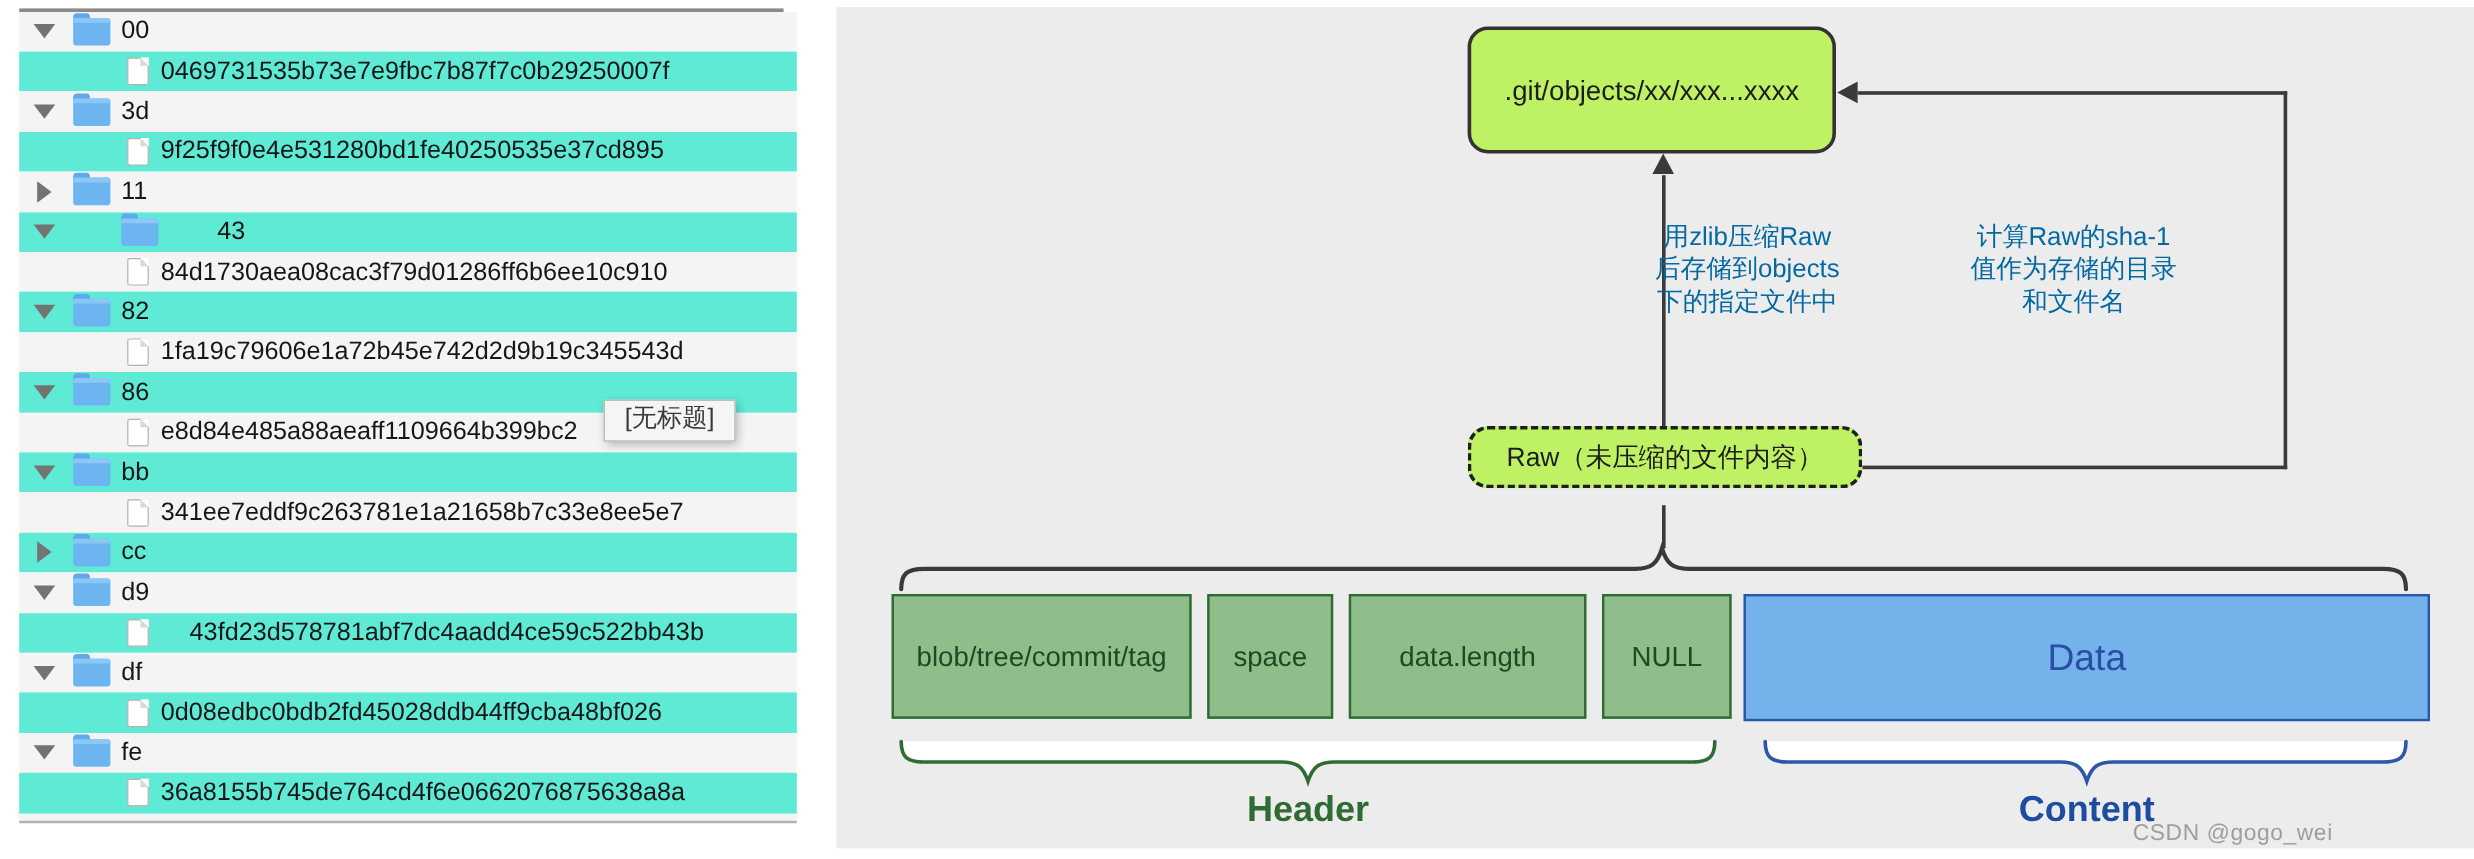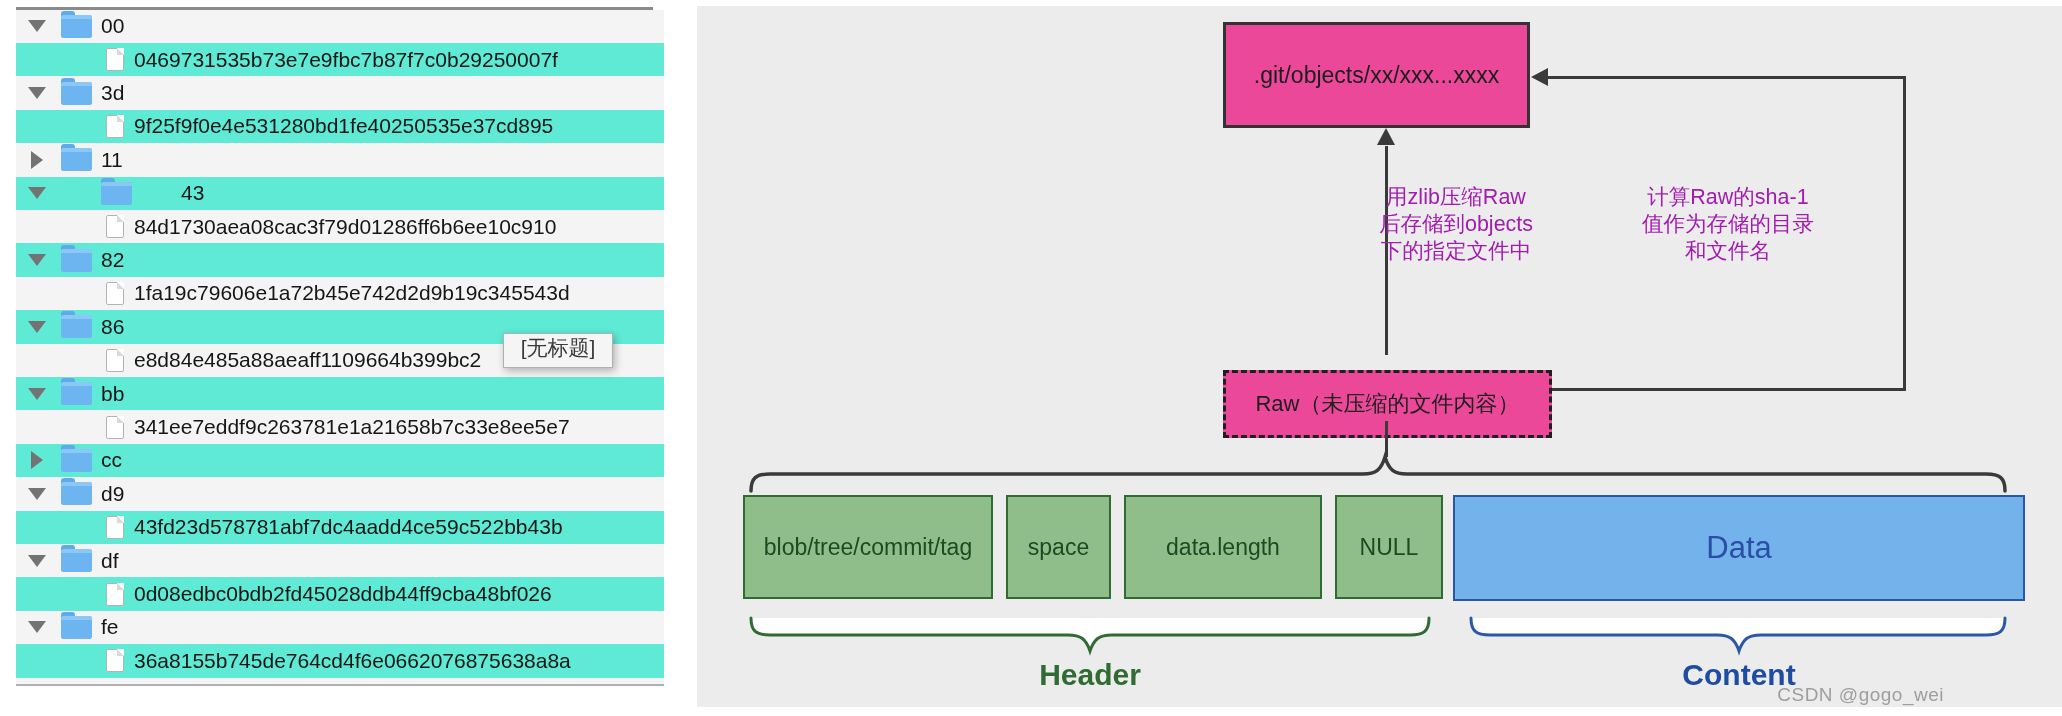--- a/index.html
+++ b/index.html
@@ -27,27 +27,27 @@
   .row .lbl.file { margin-left:10px; }
   .bottom-part { position:absolute; left:0; top:678px; width:648px; height:8px; background:#f4f4f5; border-bottom:2px solid #b0b0b0; }
 
   
   #tooltip { position:absolute; left:503px; top:333px; width:110px; height:35px; background:#f5f5f5;
     border:1.5px solid #b0b0b0; box-shadow:2px 3px 8px rgba(0,0,0,.28); display:flex; align-items:flex-start;
     justify-content:center; font-size:21px; color:#3a3a3a; z-index:5; }
 
   
   #diagram { position:absolute; left:697px; top:6px; width:1365px; height:701px; background:#ececec; }
-  .dbox { position:absolute; background:#ec4899; display:flex; align-items:center; justify-content:center; color:#1d1d1d; }
+  .dbox { position:absolute; background:#bef264; display:flex; align-items:center; justify-content:center; color:#1d1d1d;border-radius:17px; }
   #git-box { left:526px; top:16px; width:307px; height:106px; border:3px solid #333; font-size:23px; }
-  #raw-box { left:526px; top:364px; width:329px; height:68px; border:3px dashed #1f1f1f; font-size:22px; }
+  #raw-box { left:526px; top:349px; width:329px; height:52px; border:3px dashed #1f1f1f; font-size:22px; }
   .line { position:absolute; background:#3a3a3a; }
   .arrow-up { position:absolute; width:0; height:0; border-left:9px solid transparent; border-right:9px solid transparent; border-bottom:17px solid #3a3a3a; }
   .arrow-left { position:absolute; width:0; height:0; border-top:9px solid transparent; border-bottom:9px solid transparent; border-right:17px solid #3a3a3a; }
-  .note { position:absolute; width:210px; text-align:center; font-size:21.5px; line-height:27px; font-weight:500; color:#a21caf; }
+  .note { position:absolute; width:210px; text-align:center; font-size:21.5px; line-height:27px; font-weight:500; color:#0369a1; }
   .note span { display:block; }
   #zlib-note { left:654px; top:178px; }
   #sha-note  { left:926px; top:178px; }
   .cell { position:absolute; top:489px; height:104px; background:#8fbe8b; border:2.5px solid #2f6b33;
     display:flex; align-items:center; justify-content:center; font-size:23px; font-weight:500; color:#1c4a22; }
   #data-cell { position:absolute; left:756px; top:489px; width:572px; height:106px; background:#74b2ec;
     border:2.5px solid #2b57a8; display:flex; align-items:center; justify-content:center;
     font-size:31px; font-weight:500; color:#2a4da6; }
   .brace-svg { position:absolute; overflow:visible; }
   #header-label { position:absolute; left:293px; top:652px; width:200px; text-align:center;
@@ -145,21 +145,21 @@
         <span class="folder-icon"></span>
         <span class="lbl fold">cc</span>
       </div>
       <div class="row shade" style="top: 477.2px; height: 33.4px;">
         <span class="tri-box">
           <span class="tri-down"></span>
         </span>
         <span class="folder-icon"></span>
         <span class="lbl fold">d9</span>
       </div>
-      <div class="row plain" style="top: 510.6px; height: 33.4px;">
+      <div class="row plain" style="top: 510.6px; height: 33.4px; gap: 24px;">
         <span class="file-icon"></span>
         <span class="lbl file">43fd23d578781abf7dc4aadd4ce59c522bb43b</span>
       </div>
       <div class="row shade" style="top: 544px; height: 33.4px;">
         <span class="tri-box">
           <span class="tri-down"></span>
         </span>
         <span class="folder-icon"></span>
         <span class="lbl fold">df</span>
       </div>

